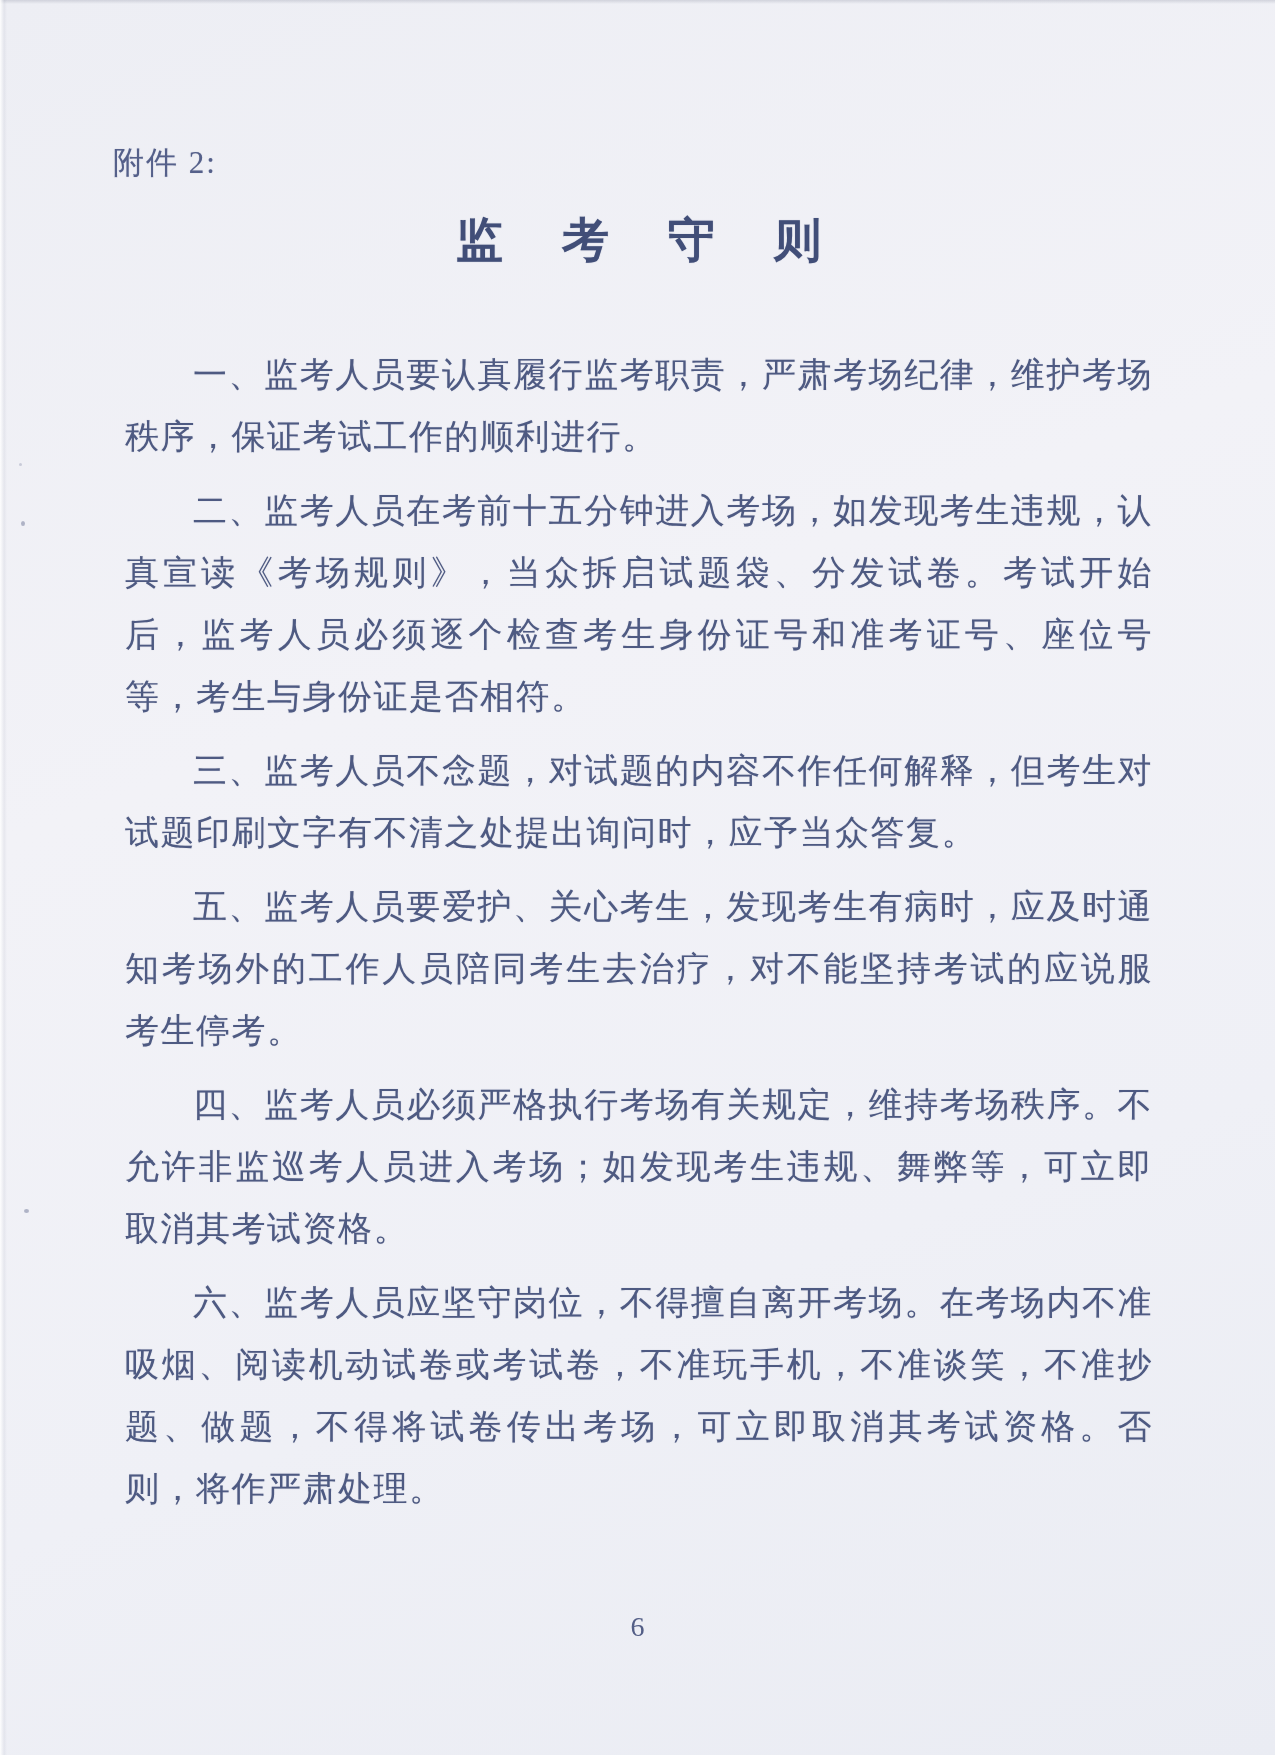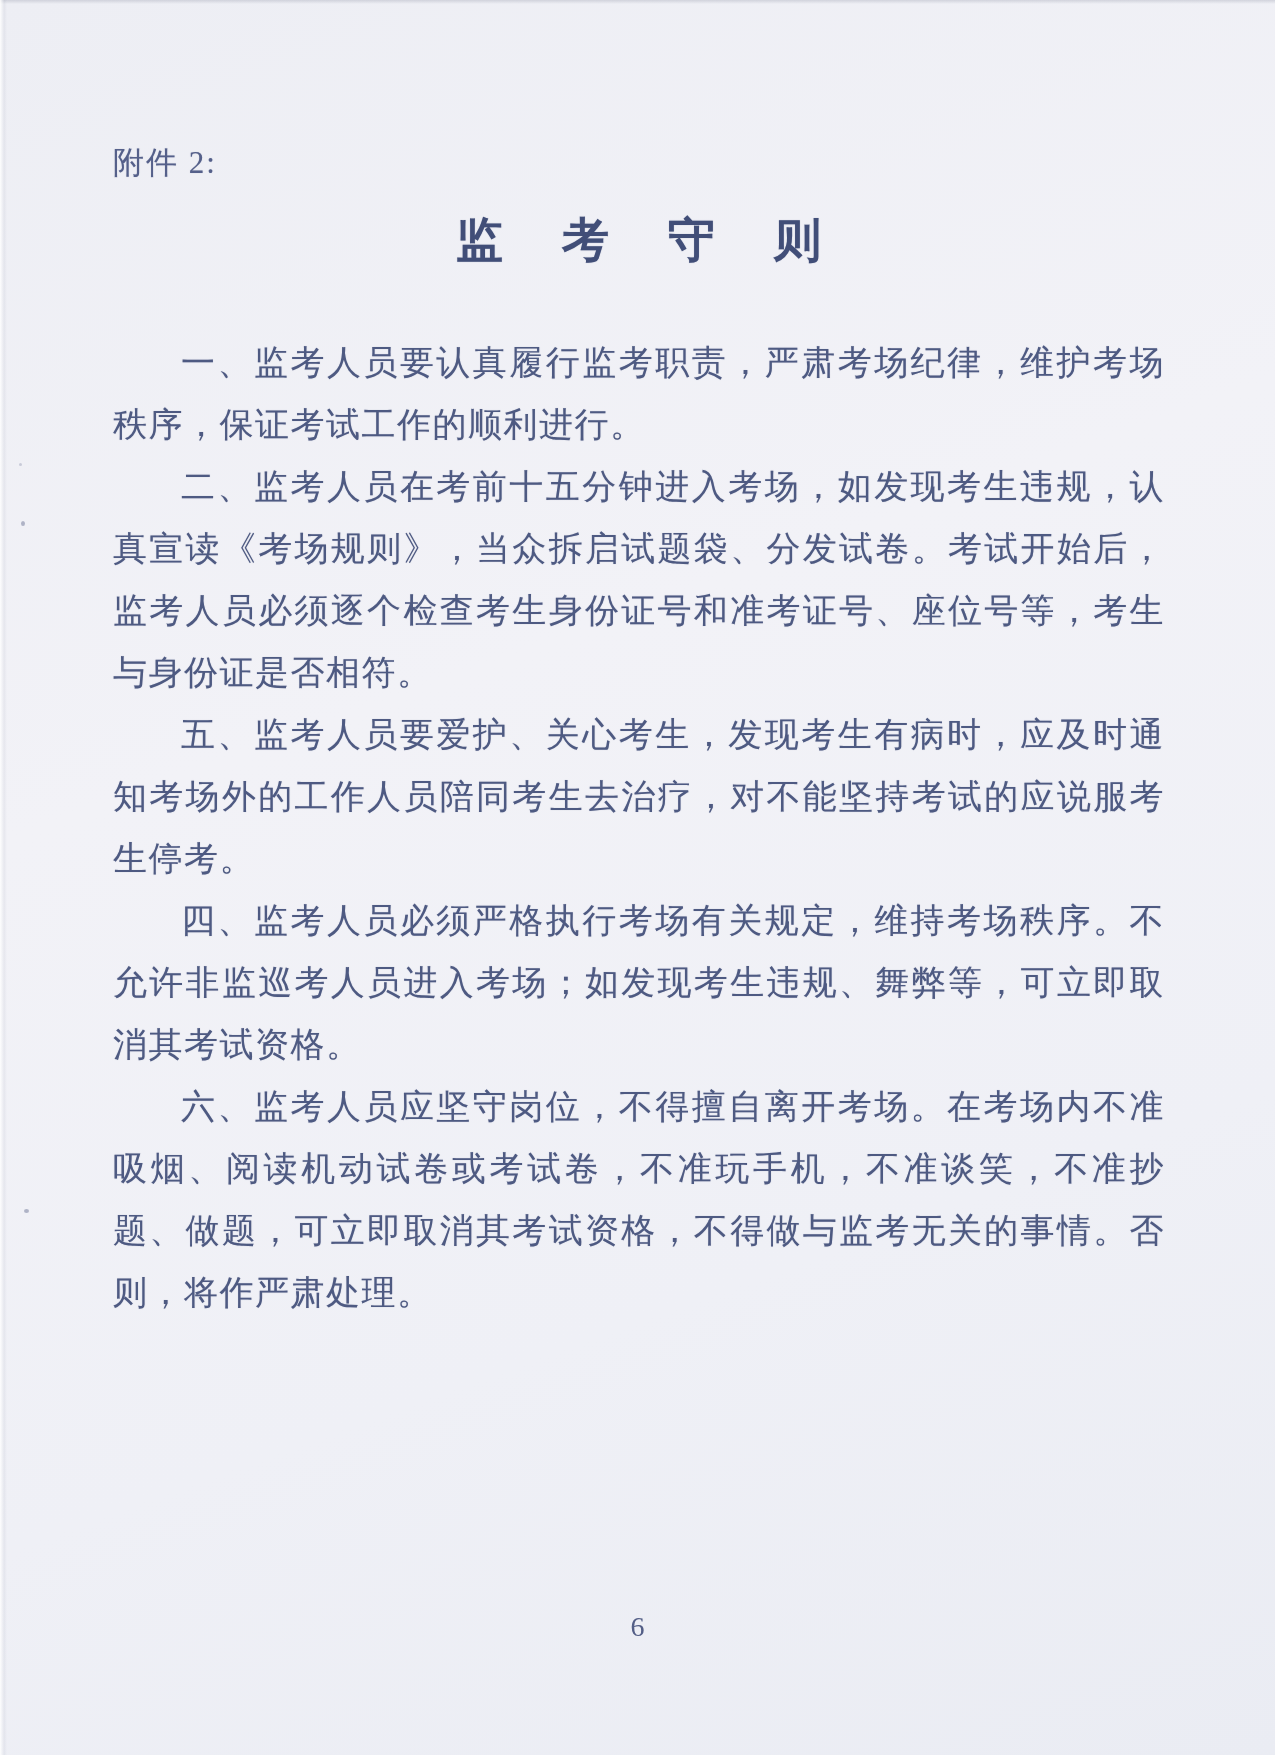--- a/index.html
+++ b/index.html
@@ -55,21 +55,21 @@
     color: #414e78;
     text-shadow: 0 0 1px rgba(65,78,120,0.45);
   }
   .doc-body {
     position: absolute;
     top: 332px;
     left: 113px;
     width: 1052px;
   }
   .doc-body p {
-    margin: 0;
+    margin: 12px;
     text-indent: 2em;
     font-size: 34px;
     line-height: 62px;
     letter-spacing: 1.5px;
     text-align: justify;
     text-justify: inter-ideograph;
     word-break: break-all;
     color: #4e5a82;
     text-shadow: 0 0 1px rgba(78,90,130,0.35);
     font-family: Liberation Serif, serif;
@@ -97,23 +97,24 @@
 
 <div class="page">
 
   <div class="attachment-label">附件 2:</div>
 
   <h1 class="doc-title">监　考　守　则</h1>
 
   <div class="doc-body">
     <p>一、监考人员要认真履行监考职责，严肃考场纪律，维护考场秩序，保证考试工作的顺利进行。</p>
     <p>二、监考人员在考前十五分钟进入考场，如发现考生违规，认真宣读《考场规则》，当众拆启试题袋、分发试卷。考试开始后，监考人员必须逐个检查考生身份证号和准考证号、座位号等，考生与身份证是否相符。</p>
+    <p>三、监考人员不念题，对试题的内容不作任何解释，但考生对试题印刷文字有不清之处提出询问时，应予当众答复。</p>
     <p>五、监考人员要爱护、关心考生，发现考生有病时，应及时通知考场外的工作人员陪同考生去治疗，对不能坚持考试的应说服考生停考。</p>
     <p>四、监考人员必须严格执行考场有关规定，维持考场秩序。不允许非监巡考人员进入考场；如发现考生违规、舞弊等，可立即取消其考试资格。</p>
-    <p>六、监考人员应坚守岗位，不得擅自离开考场。在考场内不准吸烟、阅读机动试卷或考试卷，不准玩手机，不准谈笑，不准抄题、做题，可立即取消其考试资格，不得做与监考无关的事情。否则，将作严肃处理。</p>
+    <p>六、监考人员应坚守岗位，不得擅自离开考场。在考场内不准吸烟、阅读机动试卷或考试卷，不准玩手机，不准谈笑，不准抄题、做题，不得将试卷传出考场，可立即取消其考试资格。否则，将作严肃处理。</p>
   </div>
 
   <div class="page-number">6</div>
 
   <div class="speck speck-1"></div>
   <div class="speck speck-2"></div>
   <div class="speck speck-3"></div>
 </div>
 
 </body></html>

